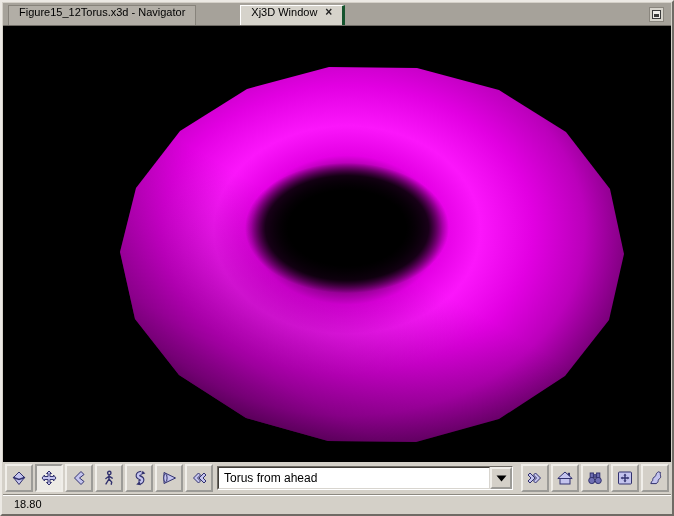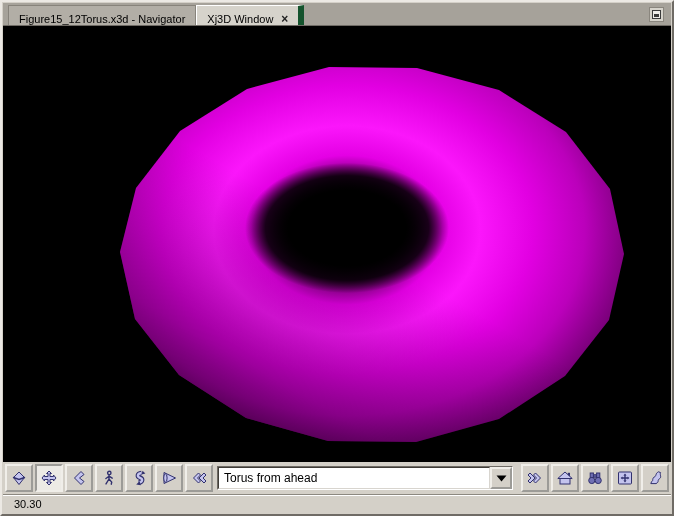--- a/index.html
+++ b/index.html
@@ -19,32 +19,33 @@
   
   .tabbar {
     height:23px; flex:0 0 23px;
     background:var(--tabbar_bg);
     border-bottom:1px solid #6f6b65;
     display:flex; align-items:flex-end;
     padding:2px 3px 0 5px;
     position:relative;
   }
   .tab {
-    height:20px; display:flex; align-items:flex-end;
+    height:20px; display:flex; align-items:flex-start;
     padding:0 10px; font-size:11px; color:#000;
     white-space:nowrap; cursor:default;
   }
   .tab.inactive {
     background:var(--tab_inactive);
     border:1px solid #87837b; border-bottom:none;
   }
   .tab.active {
     background:var(--tab_active);
     border-top:1px solid #ffffff; border-left:1px solid #ffffff;
-    border-right:6px solid #14532d;
+    border-right:3px solid #14532d;
+    margin-left:44px;
   }
   .tab-close { margin-left:8px; font-size:12px; font-weight:bold; color:#222; line-height:1; cursor:pointer; }
   .min-btn {
     position:absolute; right:7px; top:4px;
     width:15px; height:15px;
     background:var(--tab_active);
     border:1px solid #8a867e;
     display:flex; align-items:center; justify-content:center;
     cursor:pointer;
   }
@@ -259,16 +260,16 @@
 
     <div class="btn" title="Console">
       <svg width="16" height="16" viewBox="0 0 16 16">
         <path class="icon-shape" d="M11.5 1.8 C8 3.4 10 5.8 7 7.3 C4.5 8.6 7 10.3 4.5 11.8 L3.8 13.6 L9 13.6 C12.5 12 10 10.2 12.5 8.7 C15 7.2 12.5 5 13.6 2.6 Z"></path>
       </svg>
     </div>
 
   </div>
 
   <div class="statusbar">
-    <span class="status-fps">30.30</span>
+    <span class="status-fps">18.80</span>
   </div>
 
 </div>
 
 </body></html>

